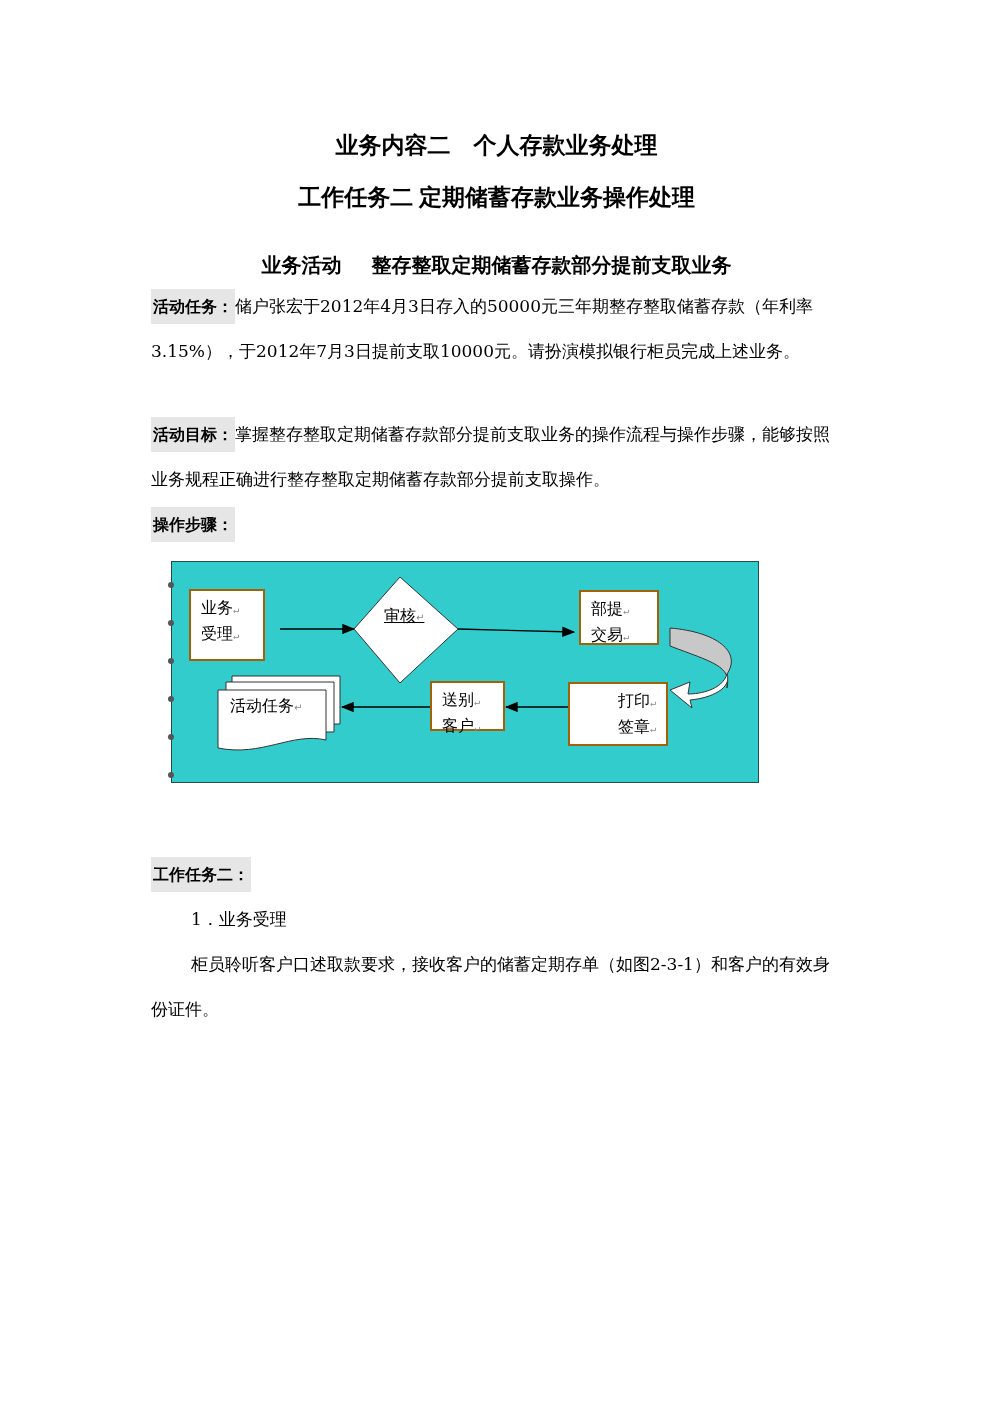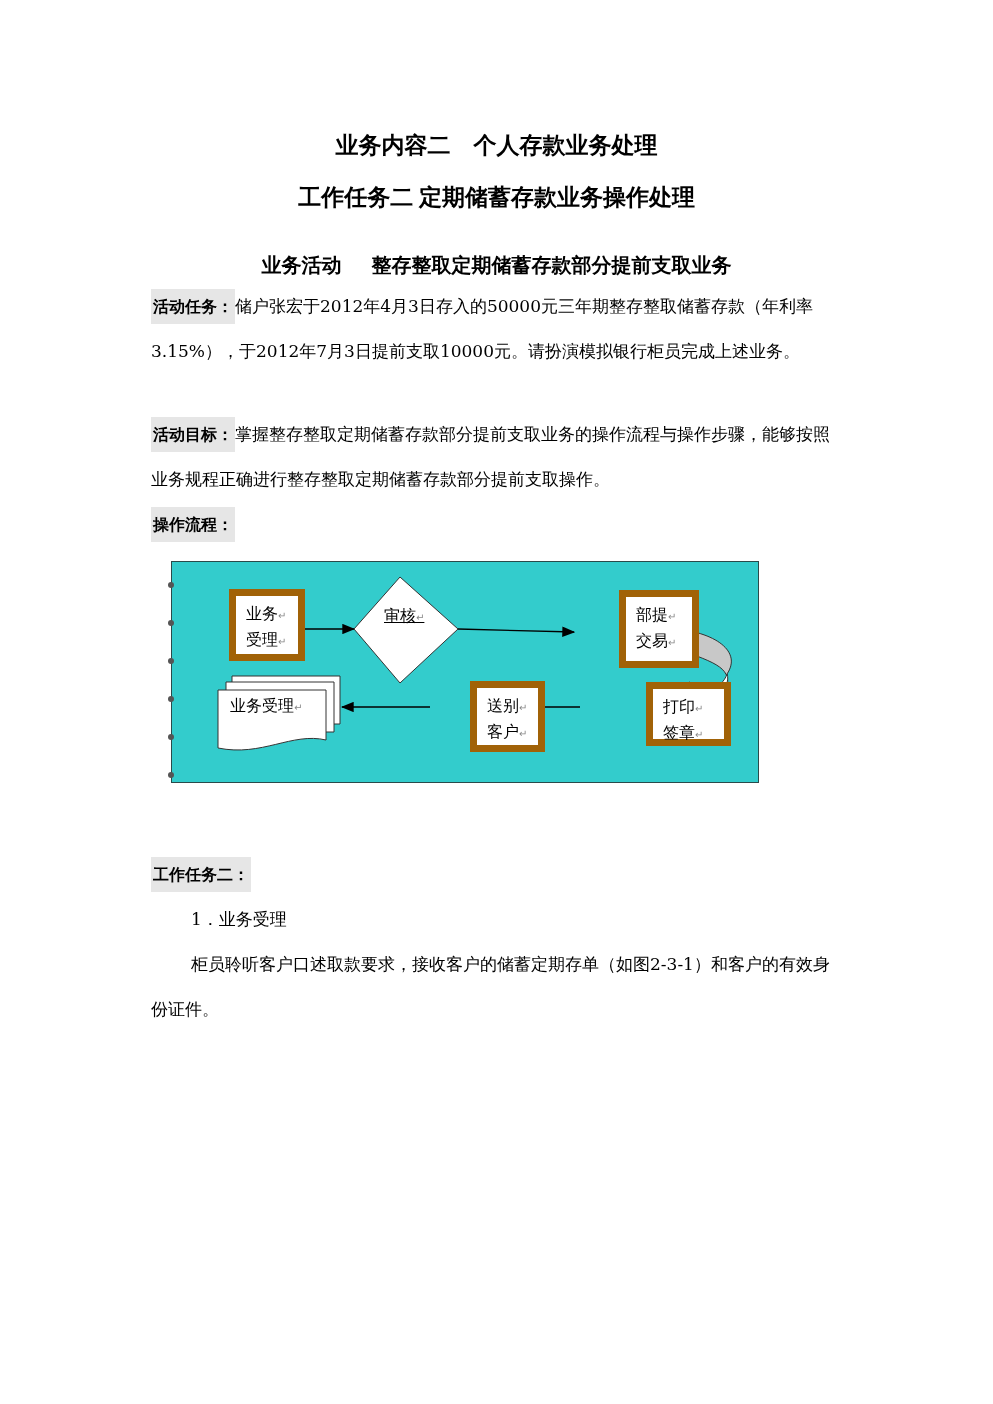--- a/index.html
+++ b/index.html
@@ -6,42 +6,42 @@
   body { width: 993px; height: 1404px; position: relative; font-family: "DejaVu Sans", sans-serif; color: #000; overflow: hidden; }
   .title { position: absolute; left: 0; width: 993px; text-align: center; font-weight: bold; font-family: Liberation Serif, serif; }
   .t1 { top: 130px; font-size: 23px; }
   .t2 { top: 182px; font-size: 23px; }
   .t3 { top: 236px; font-size: 20px; margin-top: 16px; }
   .t3 .gap { display: inline-block; width: 30px; }
   .para { position: absolute; left: 151px; width: 690px; font-size: 17px; line-height: 45px; font-family: "DejaVu Serif", serif; }
   .label { background: #e6e6e6; font-weight: bold; font-family: "DejaVu Sans", sans-serif; padding: 8px 2px; font-size: 16px; }
   .indent { display: inline-block; width: 40px; }
   .diagram { position: absolute; left: 171px; top: 561px; width: 588px; height: 222px; background: #33cccc; border: 1px solid #2a4a4a; box-sizing: border-box; }
-  .box { position: absolute; background: #fff; border: 7px solid #a16207; box-sizing: border-box; font-size: 16px; line-height: 24px; font-family: Liberation Sans, sans-serif; padding: 6px 10px; margin-left: 40px; }
+  .box { position: absolute; background: #fff; border: 2px solid #a16207; box-sizing: border-box; font-size: 16px; line-height: 24px; font-family: Liberation Mono, monospace; padding: 6px 10px; }
   .ret { color: #888; font-size: 10px; }
   svg { position: absolute; left: 0; top: 0; }
   .tick { position: absolute; left: -4px; width: 6px; height: 6px; background: #555; border-radius: 50%; }
 </style>
 </head>
 <body>
 
 <div class="title t1">业务内容二　个人存款业务处理</div>
 <div class="title t2">工作任务二 定期储蓄存款业务操作处理</div>
 <div class="title t3"><span>业务活动</span><span class="gap"></span><span>整存整取定期储蓄存款部分提前支取业务</span></div>
 
 <div class="para" style="top:284px;">
   <span class="label">活动任务：</span><span>储户张宏于2012年4月3日存入的50000元三年期整存整取储蓄存款（年利率 3.15%），于2012年7月3日提前支取10000元。请扮演模拟银行柜员完成上述业务。</span>
 </div>
 
 <div class="para" style="top:412px;">
   <span class="label">活动目标：</span><span>掌握整存整取定期储蓄存款部分提前支取业务的操作流程与操作步骤，能够按照业务规程正确进行整存整取定期储蓄存款部分提前支取操作。</span>
 </div>
 
 <div class="para" style="top:502px;">
-  <span class="label">操作流程：</span>
+  <span class="label">操作步骤：</span>
 </div>
 
 <div class="diagram">
   <div class="tick" style="top:20px;"></div>
     <div class="tick" style="top:58px;"></div>
     <div class="tick" style="top:96px;"></div>
     <div class="tick" style="top:134px;"></div>
     <div class="tick" style="top:172px;"></div>
     <div class="tick" style="top:210px;"></div>
   <svg width="588" height="222">
@@ -56,23 +56,23 @@
     <line x1="408" y1="145" x2="334" y2="145" stroke="#000" stroke-width="1.3" marker-end="url(#ah)"></line>
     <line x1="258" y1="145" x2="170" y2="145" stroke="#000" stroke-width="1.3" marker-end="url(#ah)"></line>
     <path d="M498,66 C545,70 570,90 555,112 L555,126 C560,104 540,100 498,84 Z" fill="#c8c8c8" stroke="#333"></path>
     <path d="M555,112 C550,128 528,132 516,132 L518,120 L498,128 L520,146 L518,138 C540,136 560,126 555,112 Z" fill="#fff" stroke="#333"></path>
     <path d="M60,114 L168,114 L168,162 L60,162 Z" fill="#fff" stroke="#333"></path>
     <path d="M54,120 L162,120 L162,170 L54,170 Z" fill="#fff" stroke="#333"></path>
     <path d="M46,128 L154,128 L154,178 C120,170 90,195 46,186 Z" fill="#fff" stroke="#333"></path>
   </svg>
   <div class="box" style="left:17px;top:27px;width:76px;height:72px;"><span>业务</span><span class="ret">↵</span><br><span>受理</span><span class="ret">↵</span></div>
   <div style="position:absolute;left:212px;top:44px;font-size:16px;text-decoration:underline;"><span>审核</span><span class="ret">↵</span></div>
-  <div class="box" style="left:407px;top:28px;width:80px;height:78px;"><span>部提</span><span class="ret">↵</span><br><span>交易</span><span class="ret">↵</span></div>
-  <div class="box" style="left:434px;top:120px;width:85px;height:64px;"><span>打印</span><span class="ret">↵</span><br><span>签章</span><span class="ret">↵</span></div>
-  <div class="box" style="left:258px;top:119px;width:75px;height:71px;"><span>送别</span><span class="ret">↵</span><br><span>客户</span><span class="ret">↵</span></div>
-  <div style="position:absolute;left:58px;top:134px;font-size:16px;"><span>业务受理</span><span class="ret">↵</span></div>
+  <div class="box" style="left:407px;top:28px;width:80px;height:55px;"><span>部提</span><span class="ret">↵</span><br><span>交易</span><span class="ret">↵</span></div>
+  <div class="box" style="left:396px;top:120px;width:100px;height:64px;text-align:right;"><span>打印</span><span class="ret">↵</span><br><span>签章</span><span class="ret">↵</span></div>
+  <div class="box" style="left:258px;top:119px;width:75px;height:50px;"><span>送别</span><span class="ret">↵</span><br><span>客户</span><span class="ret">↵</span></div>
+  <div style="position:absolute;left:58px;top:134px;font-size:16px;"><span>活动任务</span><span class="ret">↵</span></div>
 </div>
 
 <div class="para" style="top:852px;">
   <span class="label">工作任务二：</span><br>
   <span class="indent"></span><span>1．业务受理</span><br>
   <span class="indent"></span><span>柜员聆听客户口述取款要求，接收客户的储蓄定期存单（如图2-3-1）和客户的有效身份证件。</span>
 </div>
 
 </body></html>

